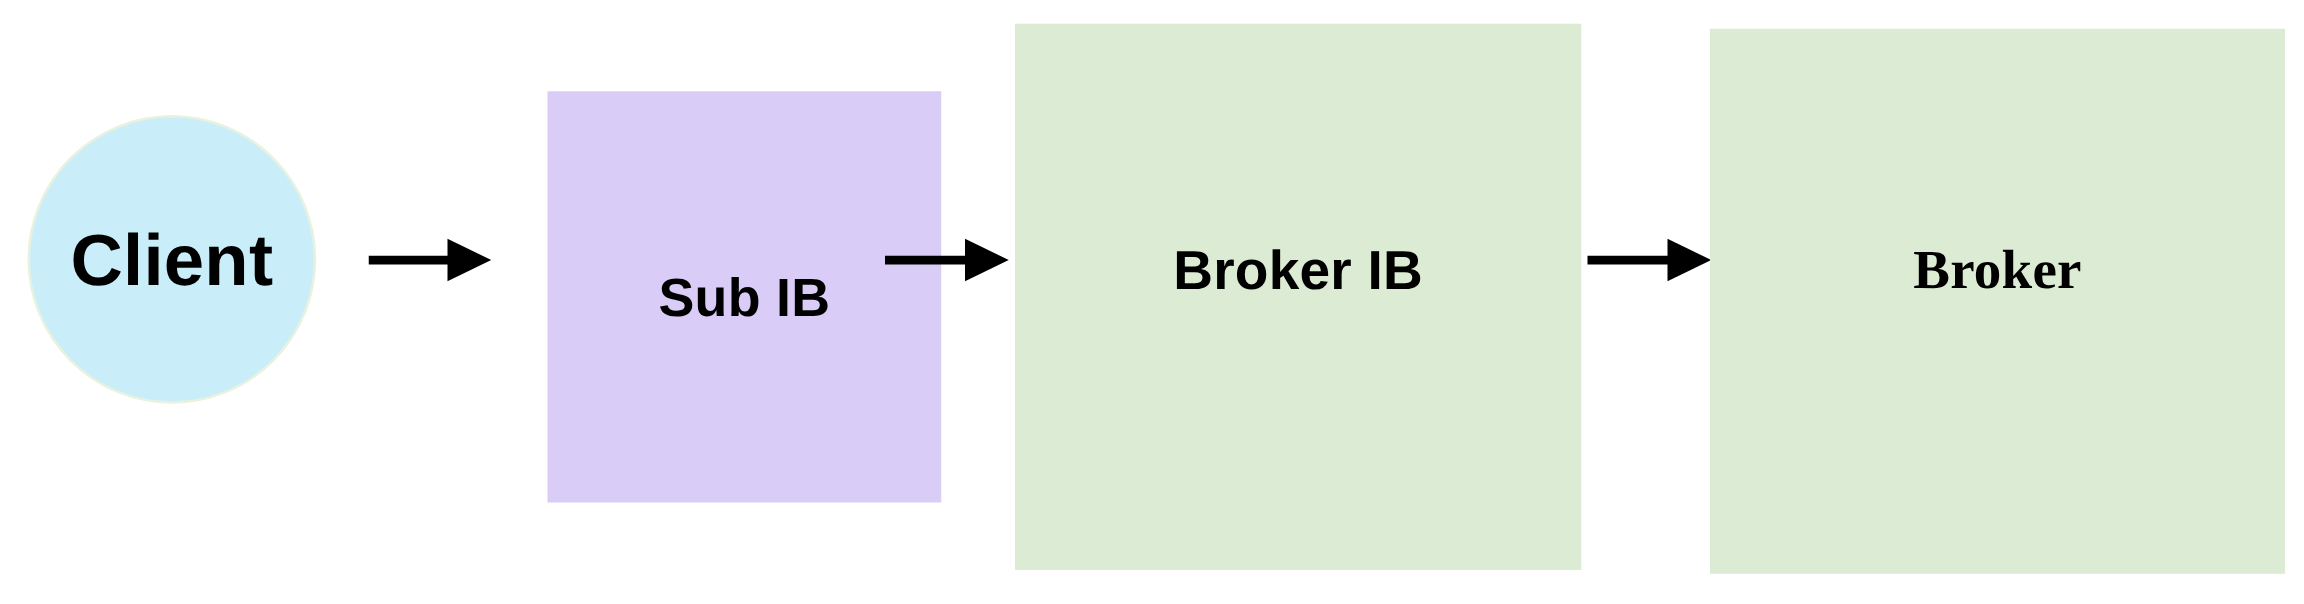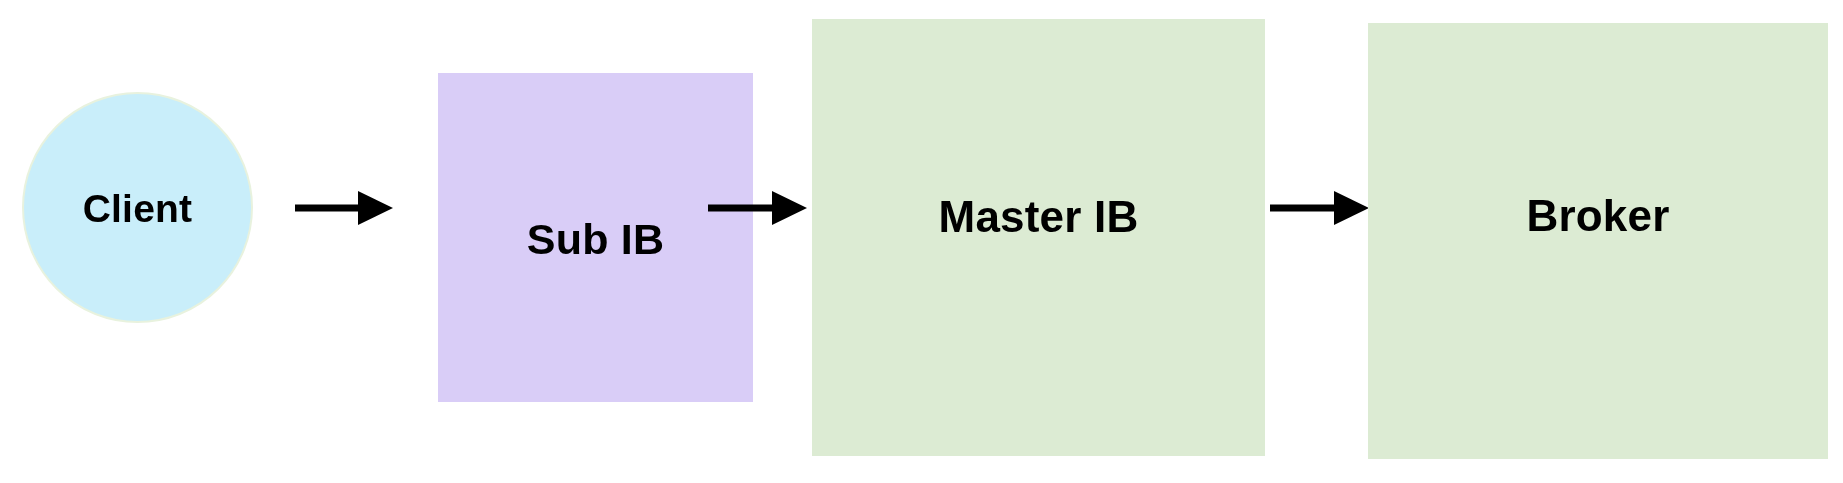--- a/index.html
+++ b/index.html
@@ -38,21 +38,21 @@
 
   
   #node-client {
     left: 22px;
     top: 92px;
     width: 231px;
     height: 231px;
     border-radius: 50%;
     background: #c9eefa;
     border: 2px solid #e8f2de;
-    font-size: 39px;
+    font-size: 58px;
   }
   #node-client .node-label {
     position: relative;
     top: 1px;
   }
 
   
   #node-subib {
     left: 390px;
     top: 73px;
@@ -86,20 +86,21 @@
     left: 1368px;
     top: 23px;
     width: 460px;
     height: 436px;
     background: #dcebd3;
     font-size: 44px;
   }
   #node-broker .node-label {
     position: relative;
     top: -25px;
+    font-family: Liberation Serif, serif;
   }
 
   
   .arrow {
     position: absolute;
     height: 44px;
     top: 186px;
   }
   .arrow svg {
     display: block;
@@ -132,21 +133,21 @@
   </div>
 
   <div class="arrow" id="arrow-subib-masterib">
     <svg viewBox="0 0 101 44" preserveAspectRatio="none">
       <line x1="1" y1="22" x2="73" y2="22" stroke="#000000" stroke-width="7"></line>
       <polygon points="65,5 100,22 65,39" fill="#000000"></polygon>
     </svg>
   </div>
 
   <div class="node" id="node-masterib">
-    <span class="node-label">Master IB</span>
+    <span class="node-label">Broker IB</span>
   </div>
 
   <div class="arrow" id="arrow-masterib-broker">
     <svg viewBox="0 0 101 44" preserveAspectRatio="none">
       <line x1="1" y1="22" x2="73" y2="22" stroke="#000000" stroke-width="7"></line>
       <polygon points="65,5 100,22 65,39" fill="#000000"></polygon>
     </svg>
   </div>
 
   <div class="node" id="node-broker">

